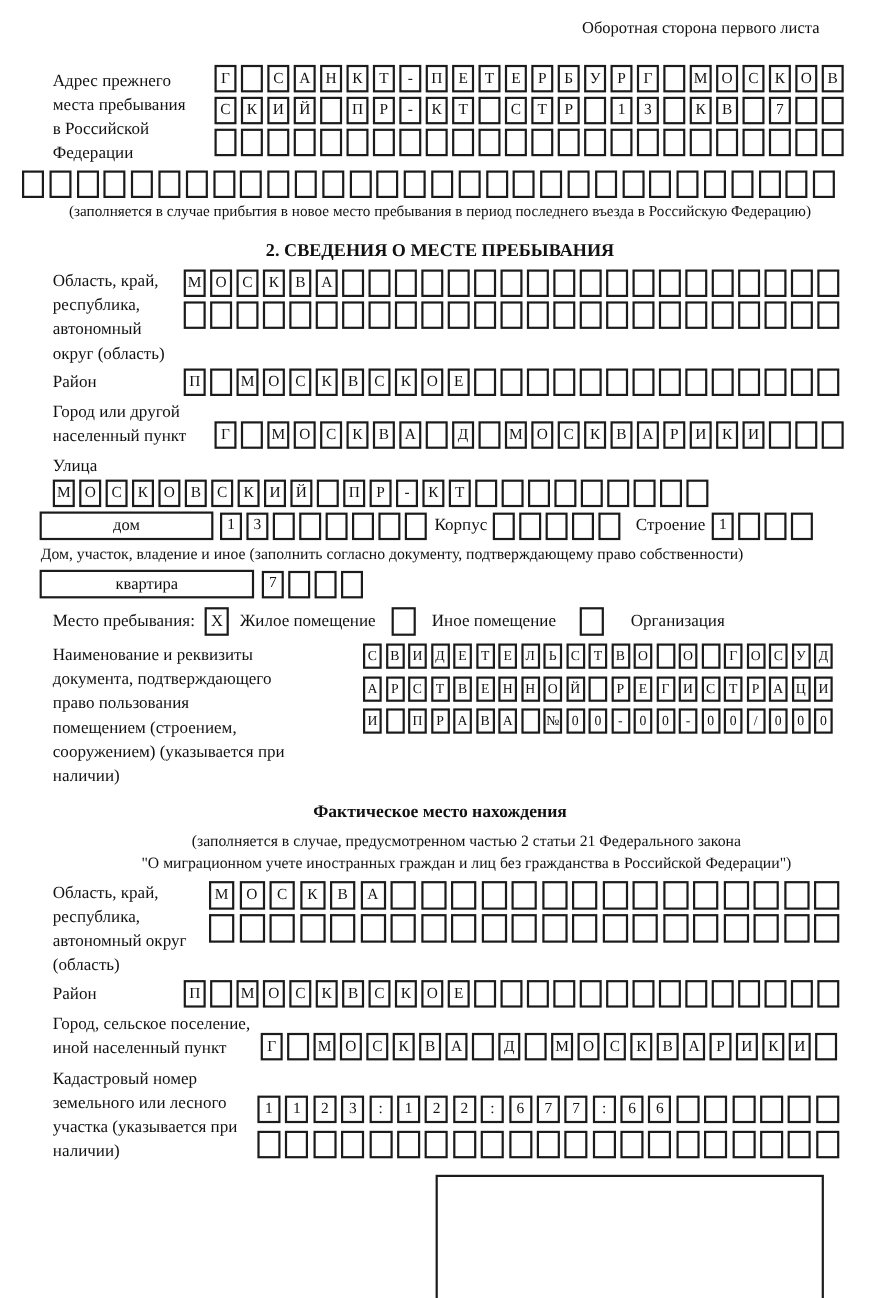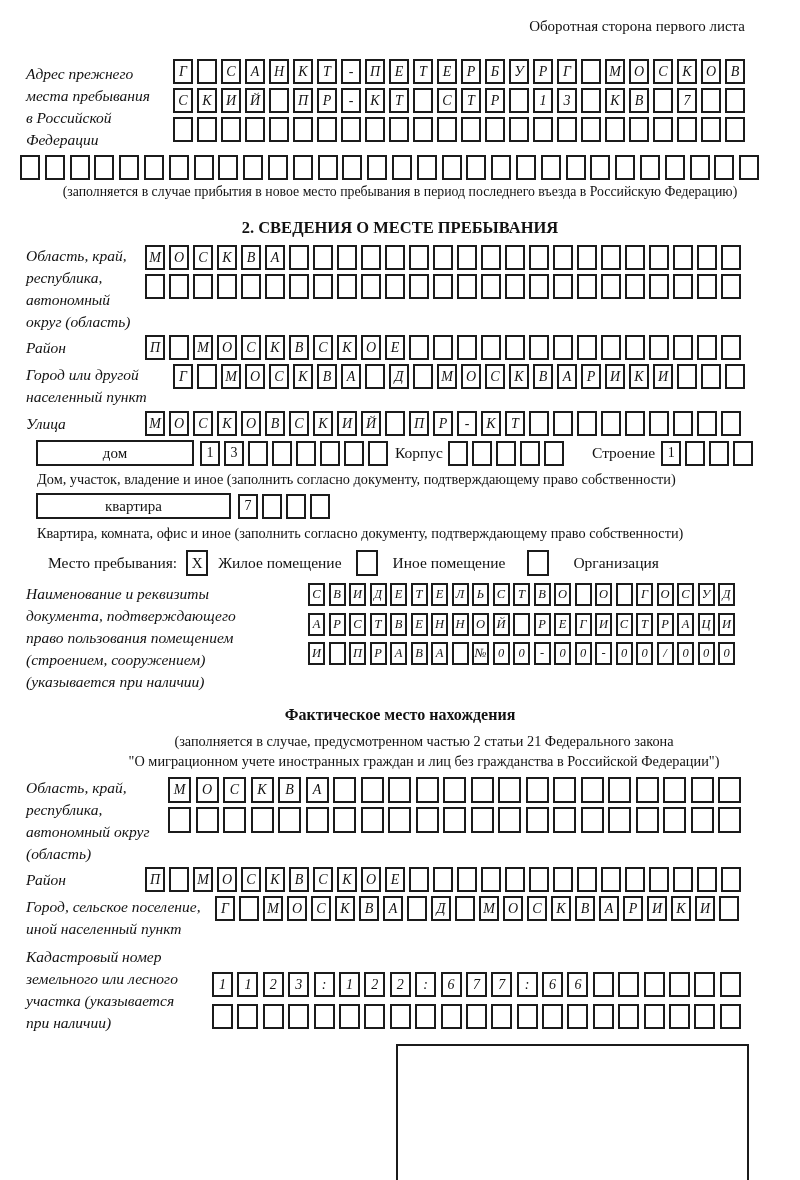--- a/index.html
+++ b/index.html
@@ -6,22 +6,22 @@
   html,body { background:#fff; }
   .page {
     position:relative; width:800px; height:1180px; margin:0 auto;
     background:#fff; color:#111;
     font-family:"Liberation Serif","DejaVu Serif",serif;
     overflow:hidden;
   }
   .top-note { padding:18px 55px 0 0; text-align:right; font-size:15px; }
 
   
-  .field { display:flex; align-items:flex-start; padding-left:26px;font-style:italic; }
-  .field.v-center { align-items:flex-start; }
+  .field { display:flex; align-items:flex-start; padding-left:48px; }
+  .field.v-center { align-items:flex-end; }
   .flabel { font-size:15.5px; line-height:22px; flex:0 0 auto; }
   .flabel .inner { display:block; }
 
   
   .cells { display:flex; gap:4px; }
   .cell {
     width:20px; height:25px; flex:0 0 auto;
     border:2px solid #1b1b1b; background:#fff;
     display:flex; align-items:center; justify-content:center;
     font-size:14px; line-height:1; color:#111;
@@ -326,21 +326,21 @@
         <span class="cell">Р</span>
         <span class="cell">И</span>
         <span class="cell">К</span>
         <span class="cell">И</span>
         <span class="cell"></span>
         <span class="cell"></span>
         <span class="cell"></span>
       </div>
   </div>
 
-  <div class="field" style="margin-top:3px;">
+  <div class="field" style="margin-top:3px;flex-direction:column;">
     <div class="flabel w120 lh25">
       <span class="inner">Улица</span>
     </div>
     <div class="cells">
         <span class="cell">М</span>
         <span class="cell">О</span>
         <span class="cell">С</span>
         <span class="cell">К</span>
         <span class="cell">О</span>
         <span class="cell">В</span>
@@ -379,40 +379,39 @@
         <span class="cell"></span>
       </div>
     <div class="inline-label" style="margin-left:7px;">Корпус</div>
     <div class="cells" style="margin-left:5px;">
         <span class="cell"></span>
         <span class="cell"></span>
         <span class="cell"></span>
         <span class="cell"></span>
         <span class="cell"></span>
       </div>
-    <div class="inline-label" style="margin-left:28px;">Строение</div>
+    <div class="inline-label" style="margin-left:14px;">Строение</div>
     <div class="cells" style="margin-left:6px;">
         <span class="cell">1</span>
         <span class="cell"></span>
         <span class="cell"></span>
         <span class="cell"></span>
       </div>
   </div>
   <div class="caption" style="margin-top:5px;">Дом, участок, владение и иное (заполнить согласно документу, подтверждающему право собственности)</div>
 
   <div class="inline-row" style="margin-top:5px;">
     <div class="widebox wb-apt">квартира</div>
     <div class="cells" style="margin-left:7px;">
         <span class="cell">7</span>
         <span class="cell"></span>
         <span class="cell"></span>
         <span class="cell"></span>
       </div>
   </div>
-  <div class="caption" style="margin-top:6px;">Квартира, комната, офис и иное (заполнить согласно документу, подтверждающему право собственности)</div>
 
   <div class="stay-row" style="margin-top:8px;">
     <span>Место пребывания:</span>
     <span class="checkbox" style="margin-left:9px;">X</span>
     <span style="margin-left:10px;">Жилое помещение</span>
     <span class="checkbox" style="margin-left:14px;"></span>
     <span style="margin-left:15px;">Иное помещение</span>
     <span class="checkbox" style="margin-left:22px;"></span>
     <span style="margin-left:24px;">Организация</span>
   </div>

